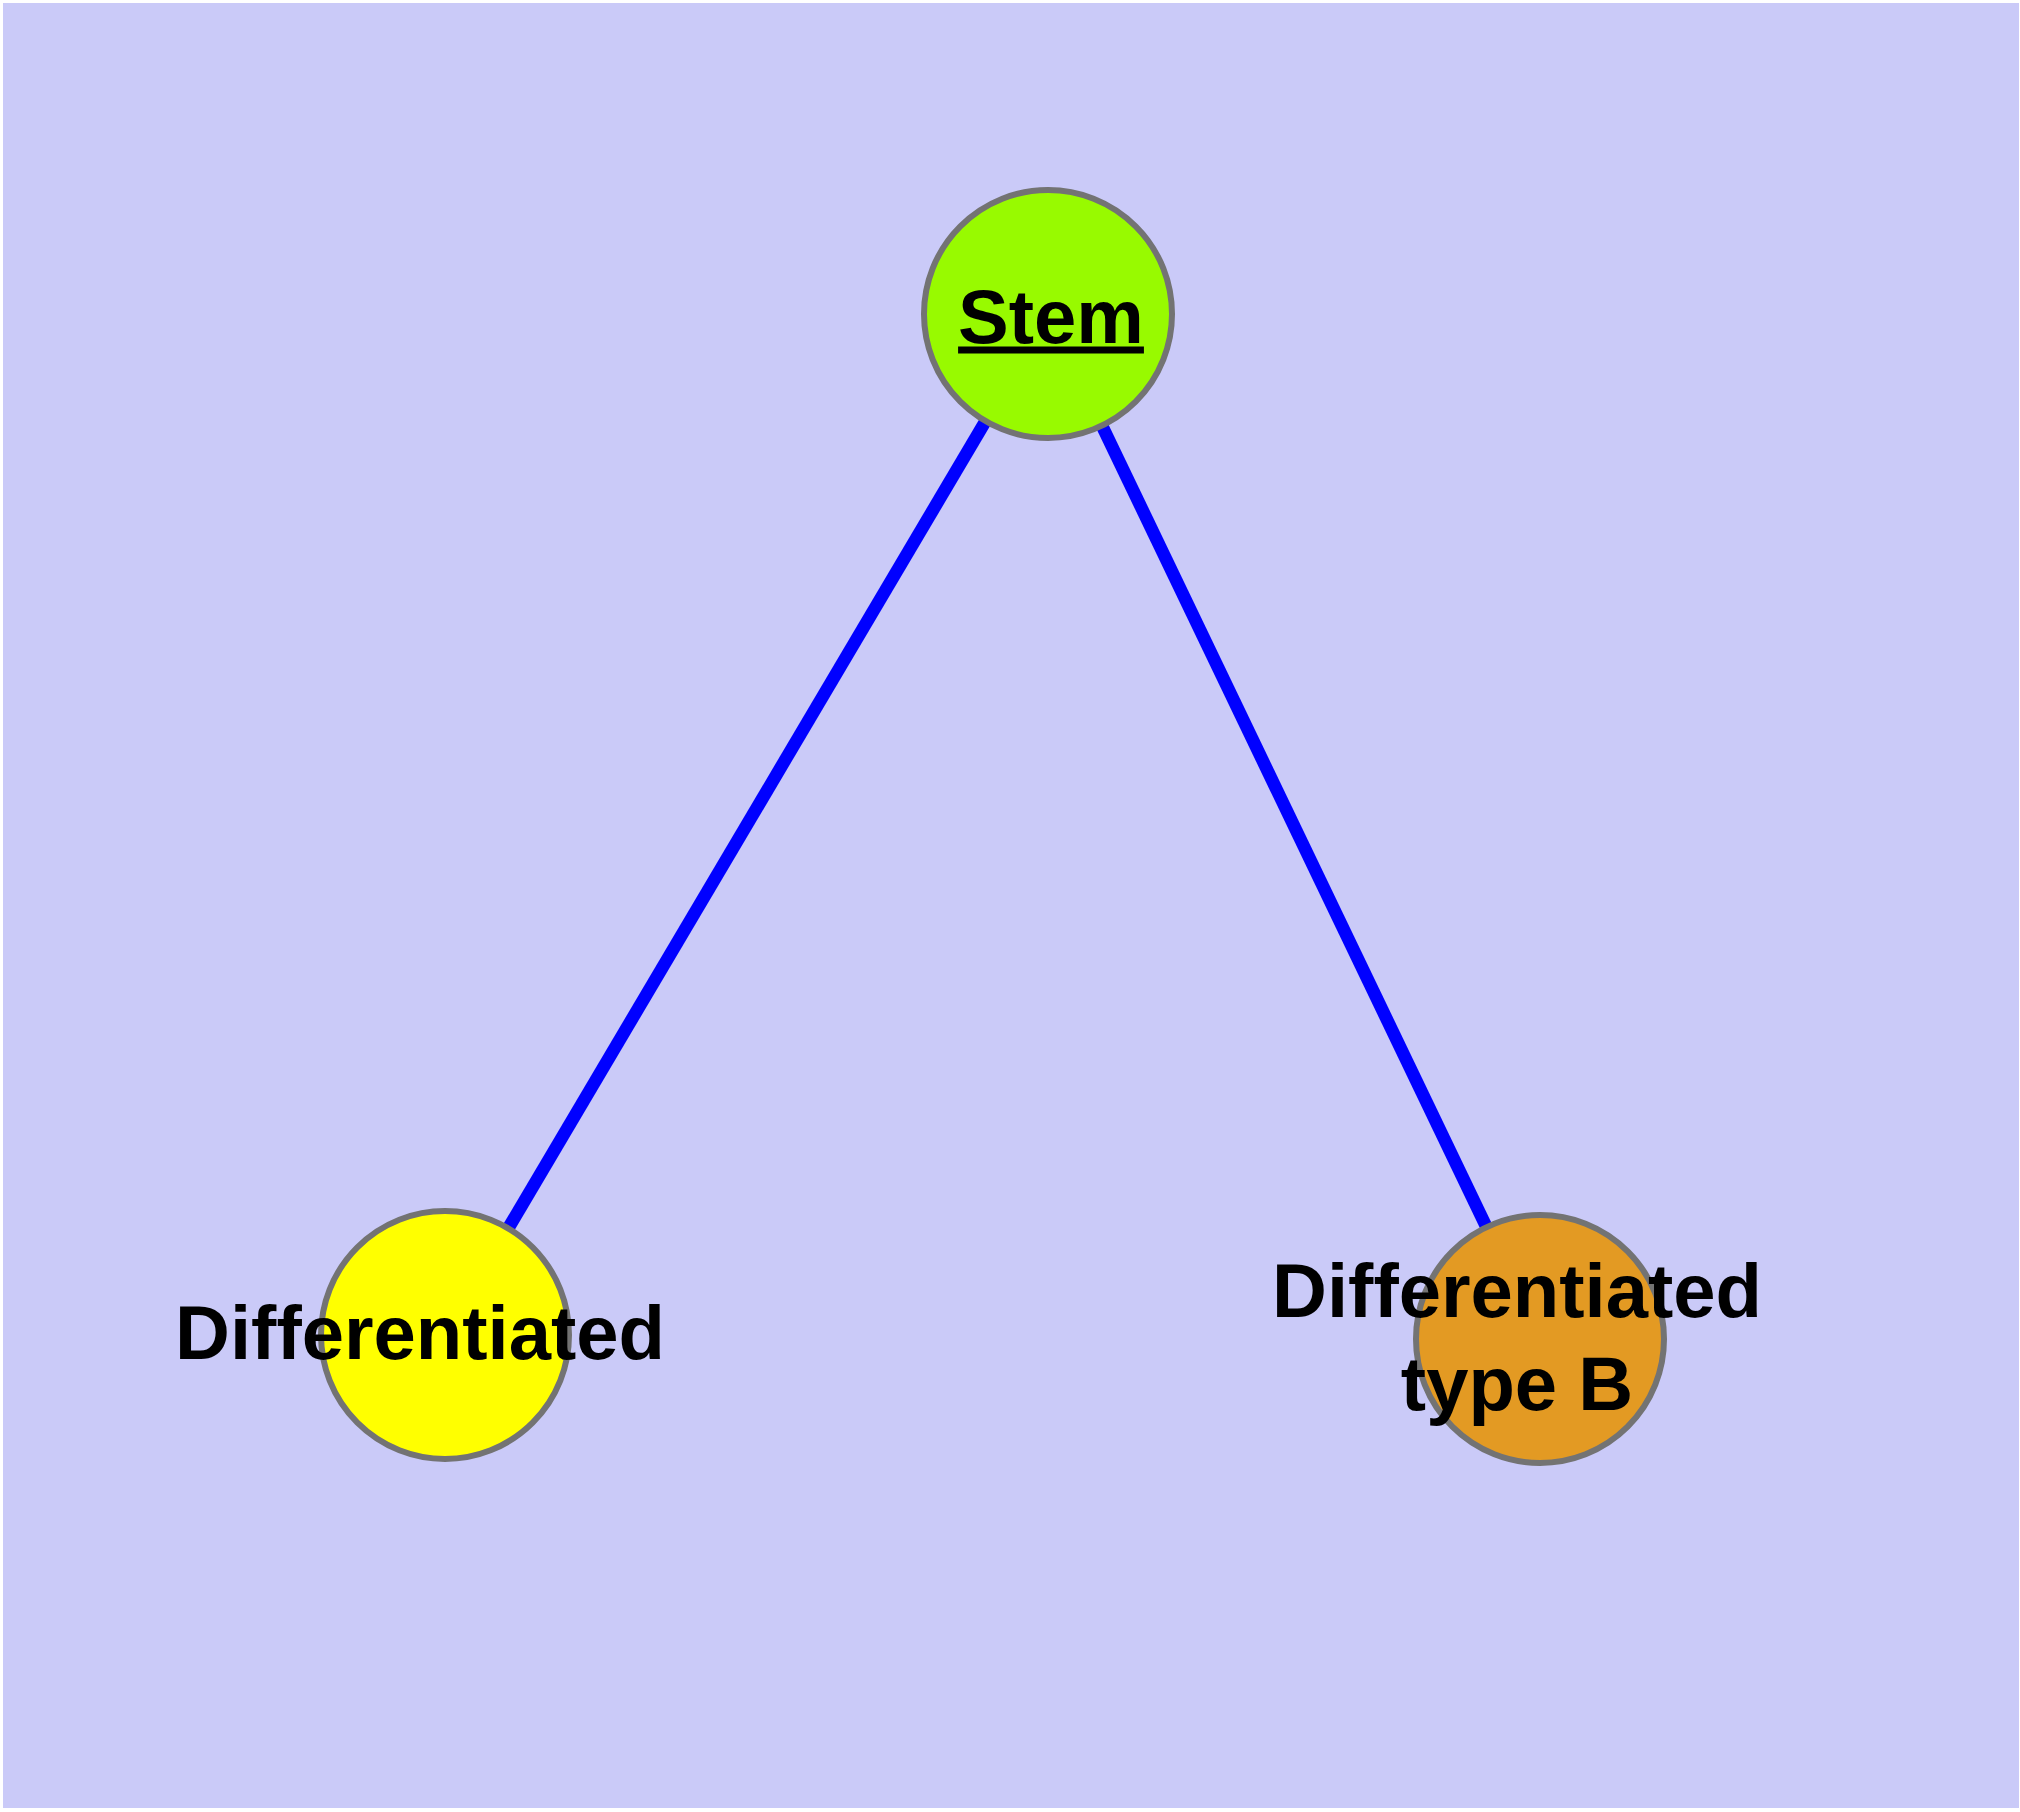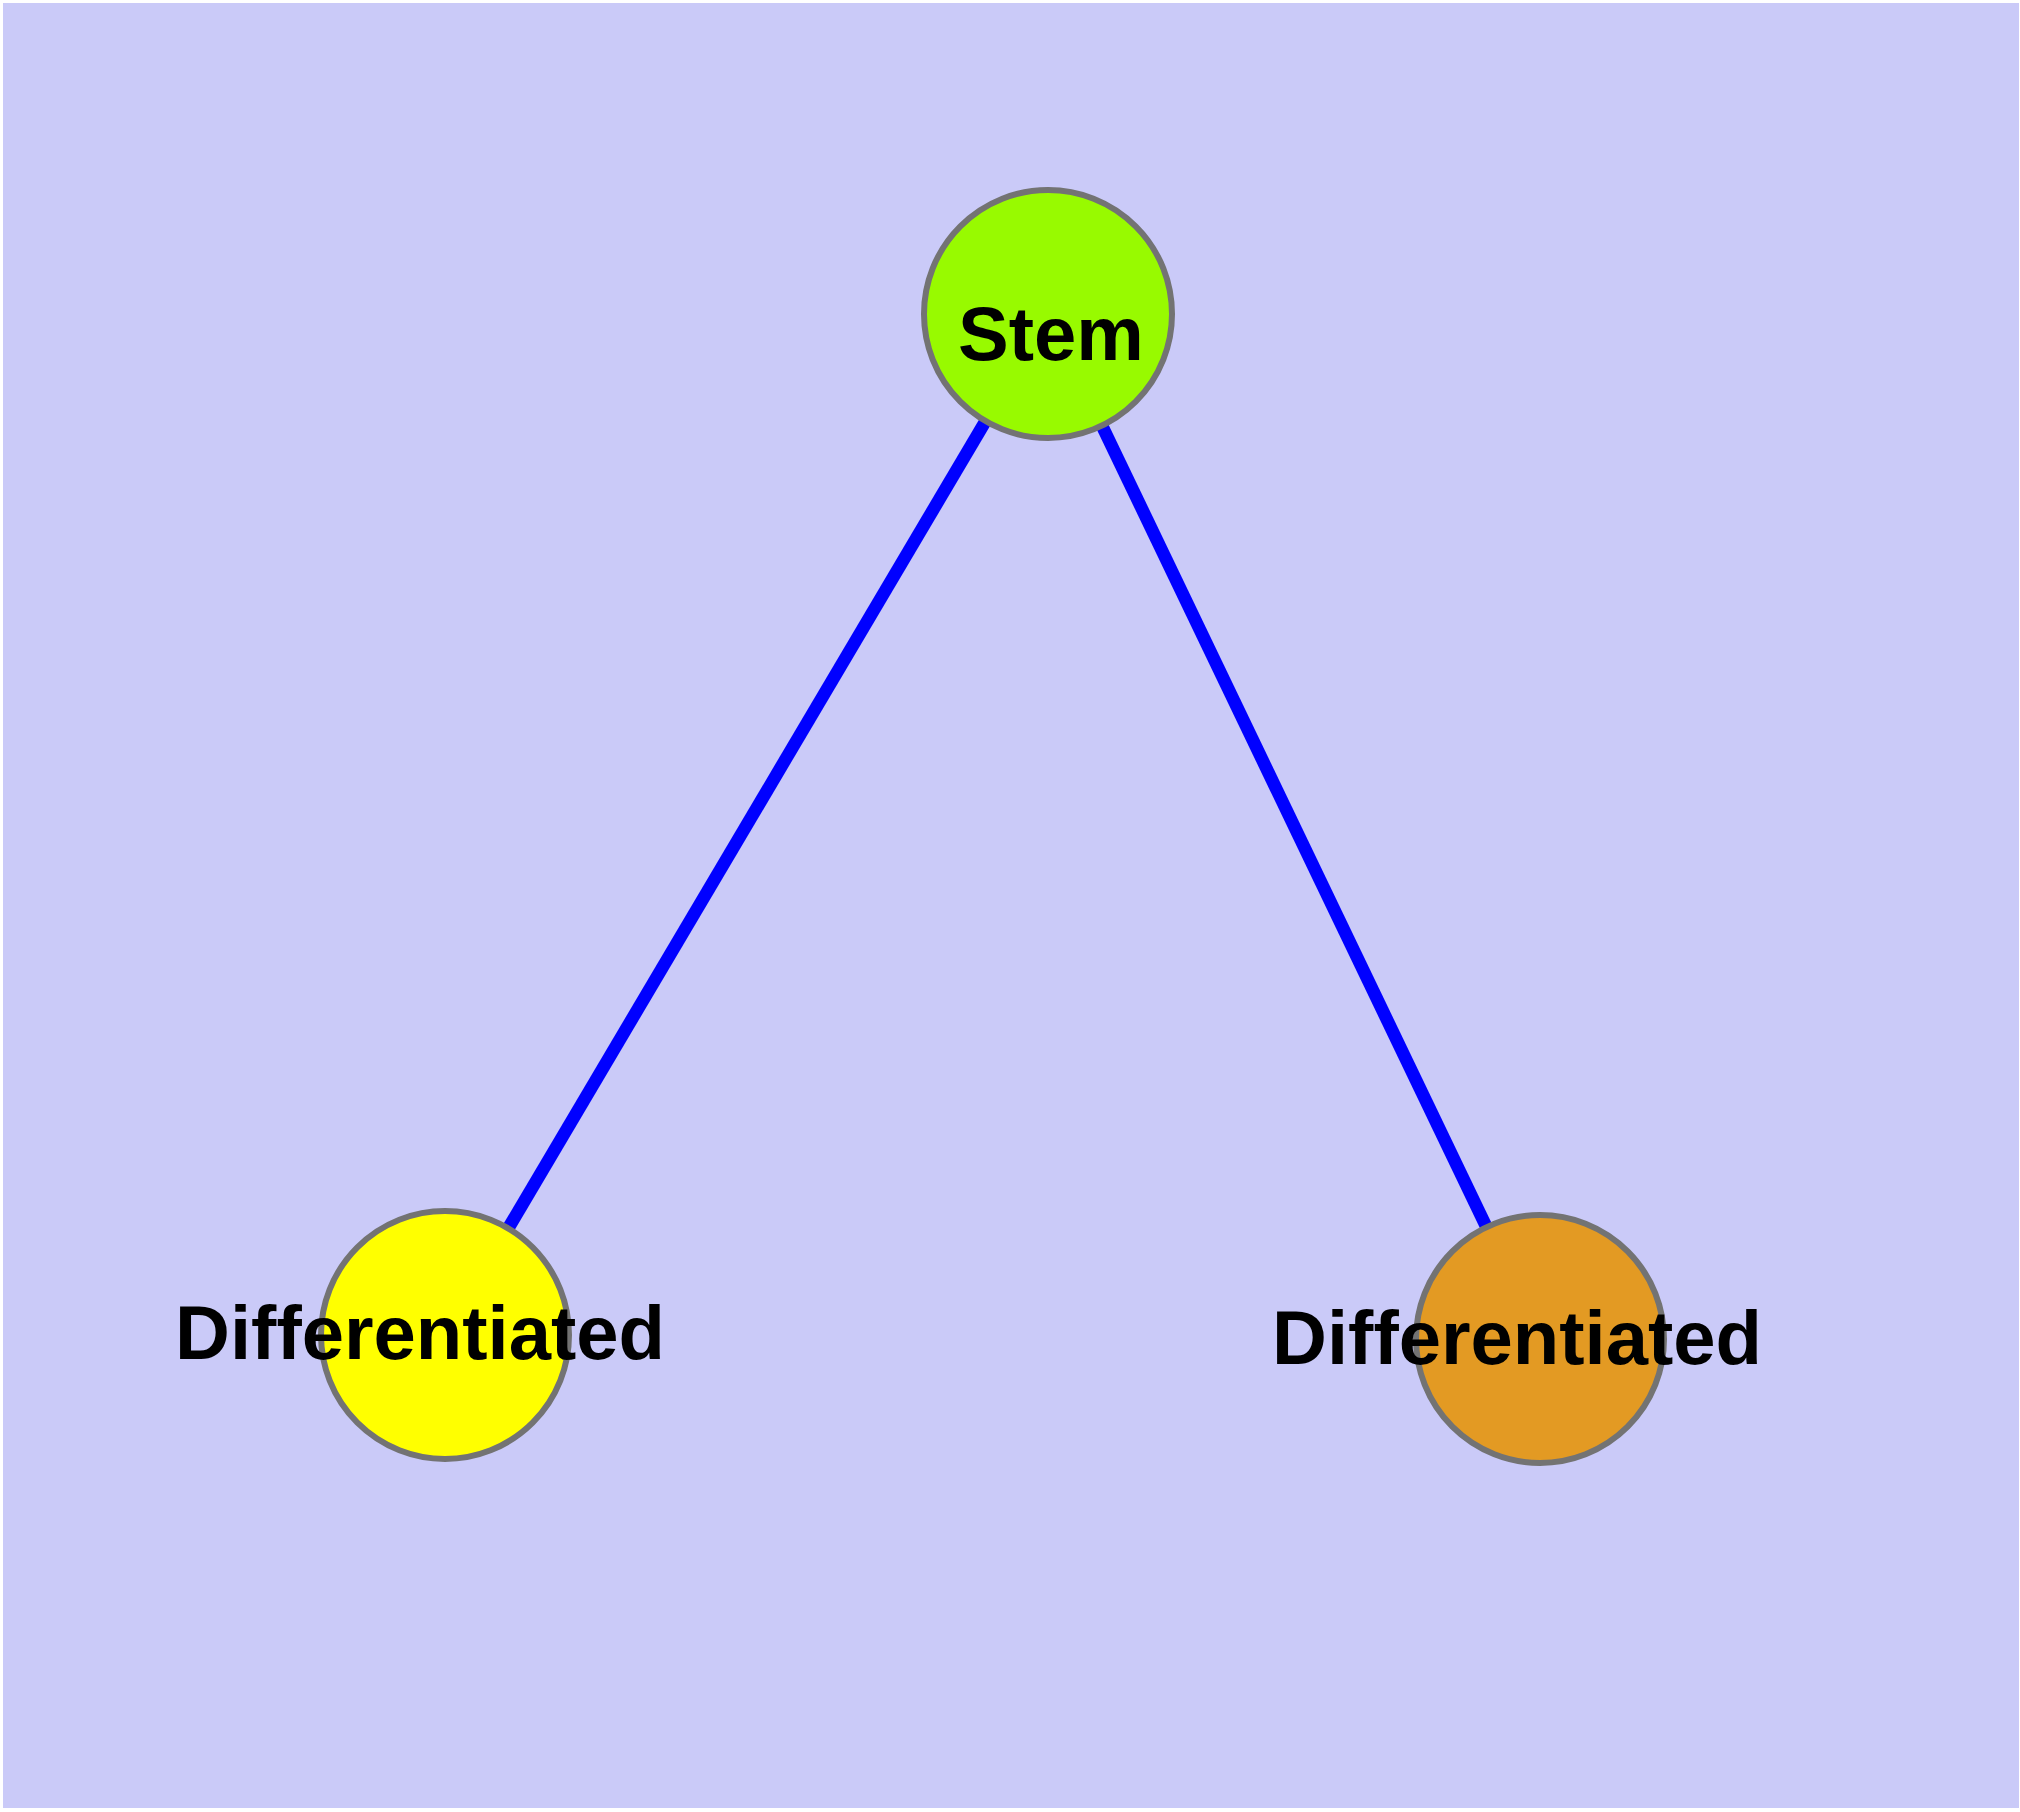--- a/index.html
+++ b/index.html
@@ -56,21 +56,21 @@
     position: absolute;
     transform: translate(-50%, -50%);
     text-align: center;
     white-space: nowrap;
     color: #000000;
     font-weight: bold;
     font-size: 76px;
     line-height: 93px;
   }
   .label .line { display: block; }
-  .label-stem { left: 1051px; top: 333px; }
+  .label-stem { left: 1051px; top: 316px; text-decoration: underline; }
   .label-a    { left: 420px;  top: 1332px; }
   .label-b    { left: 1517px; top: 1337px; }
 </style>
 </head>
 <body>
 
 <div class="canvas">
   <div class="panel"></div>
 
   <svg class="edges" viewBox="0 0 2384 2138" xmlns="http://www.w3.org/2000/svg">
@@ -85,15 +85,16 @@
   <div class="label label-stem">
     <span class="line">Stem</span>
   </div>
 
   <div class="label label-a">
     <span class="line">Differentiated</span>
   </div>
 
   <div class="label label-b">
     <span class="line">Differentiated</span>
+    <span class="line">type B</span>
   </div>
 </div>
 
 
 </body></html>

